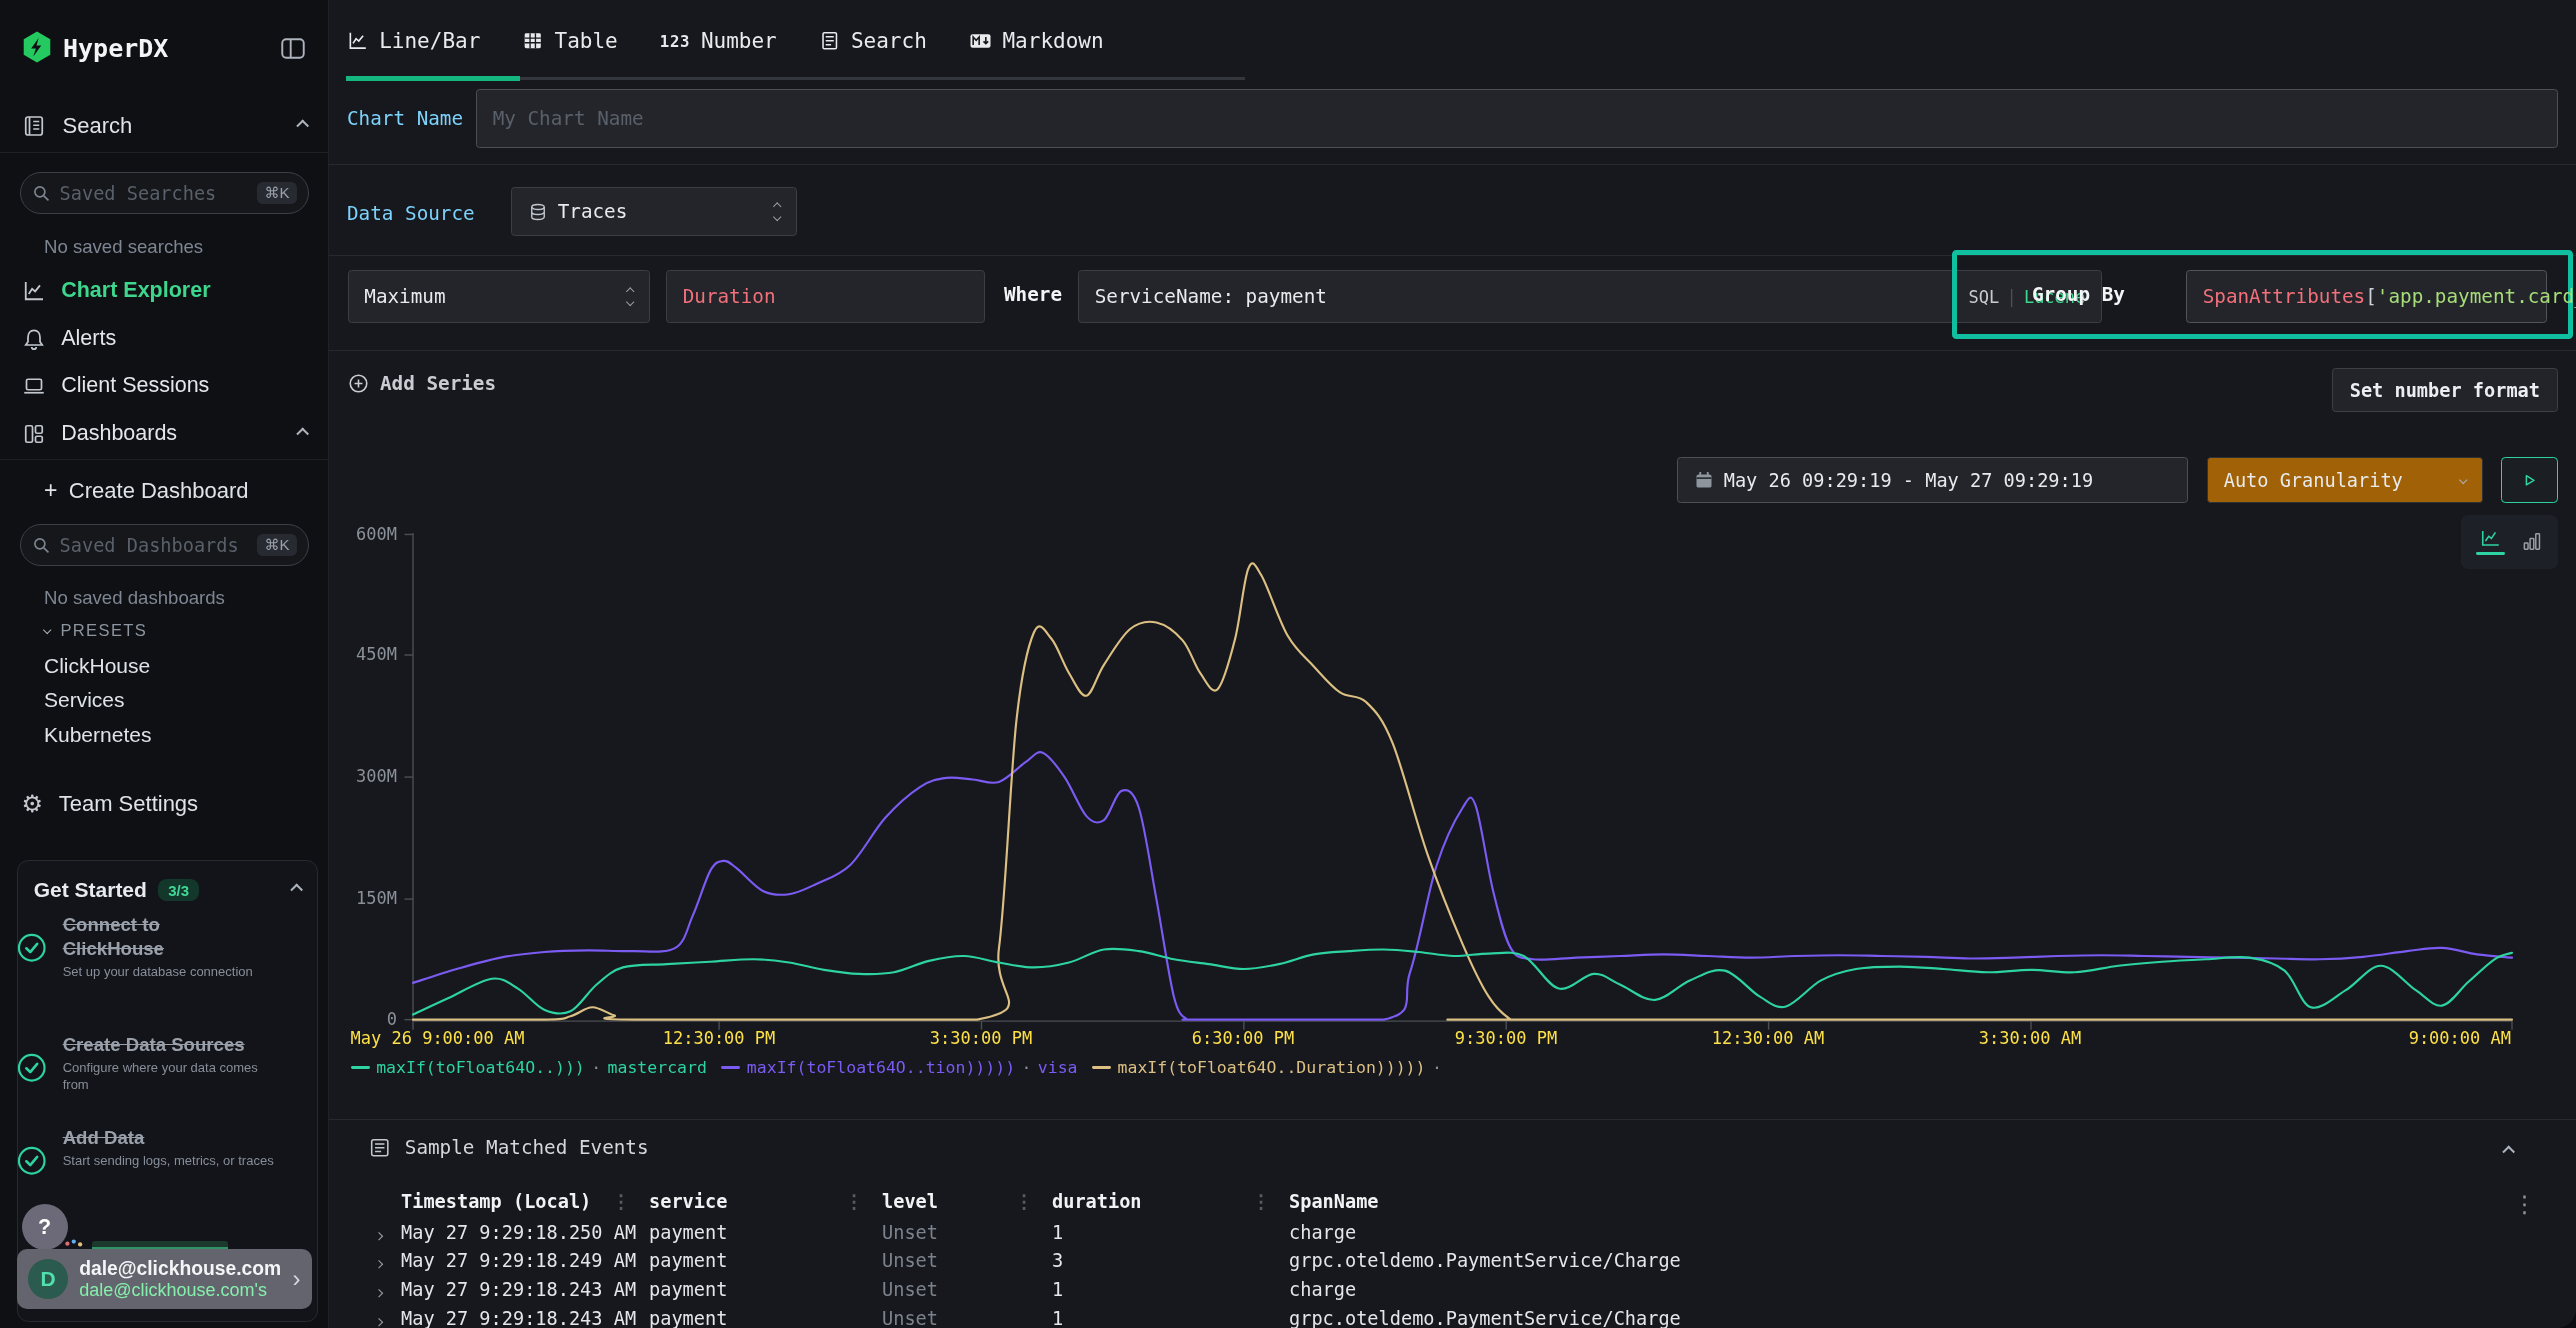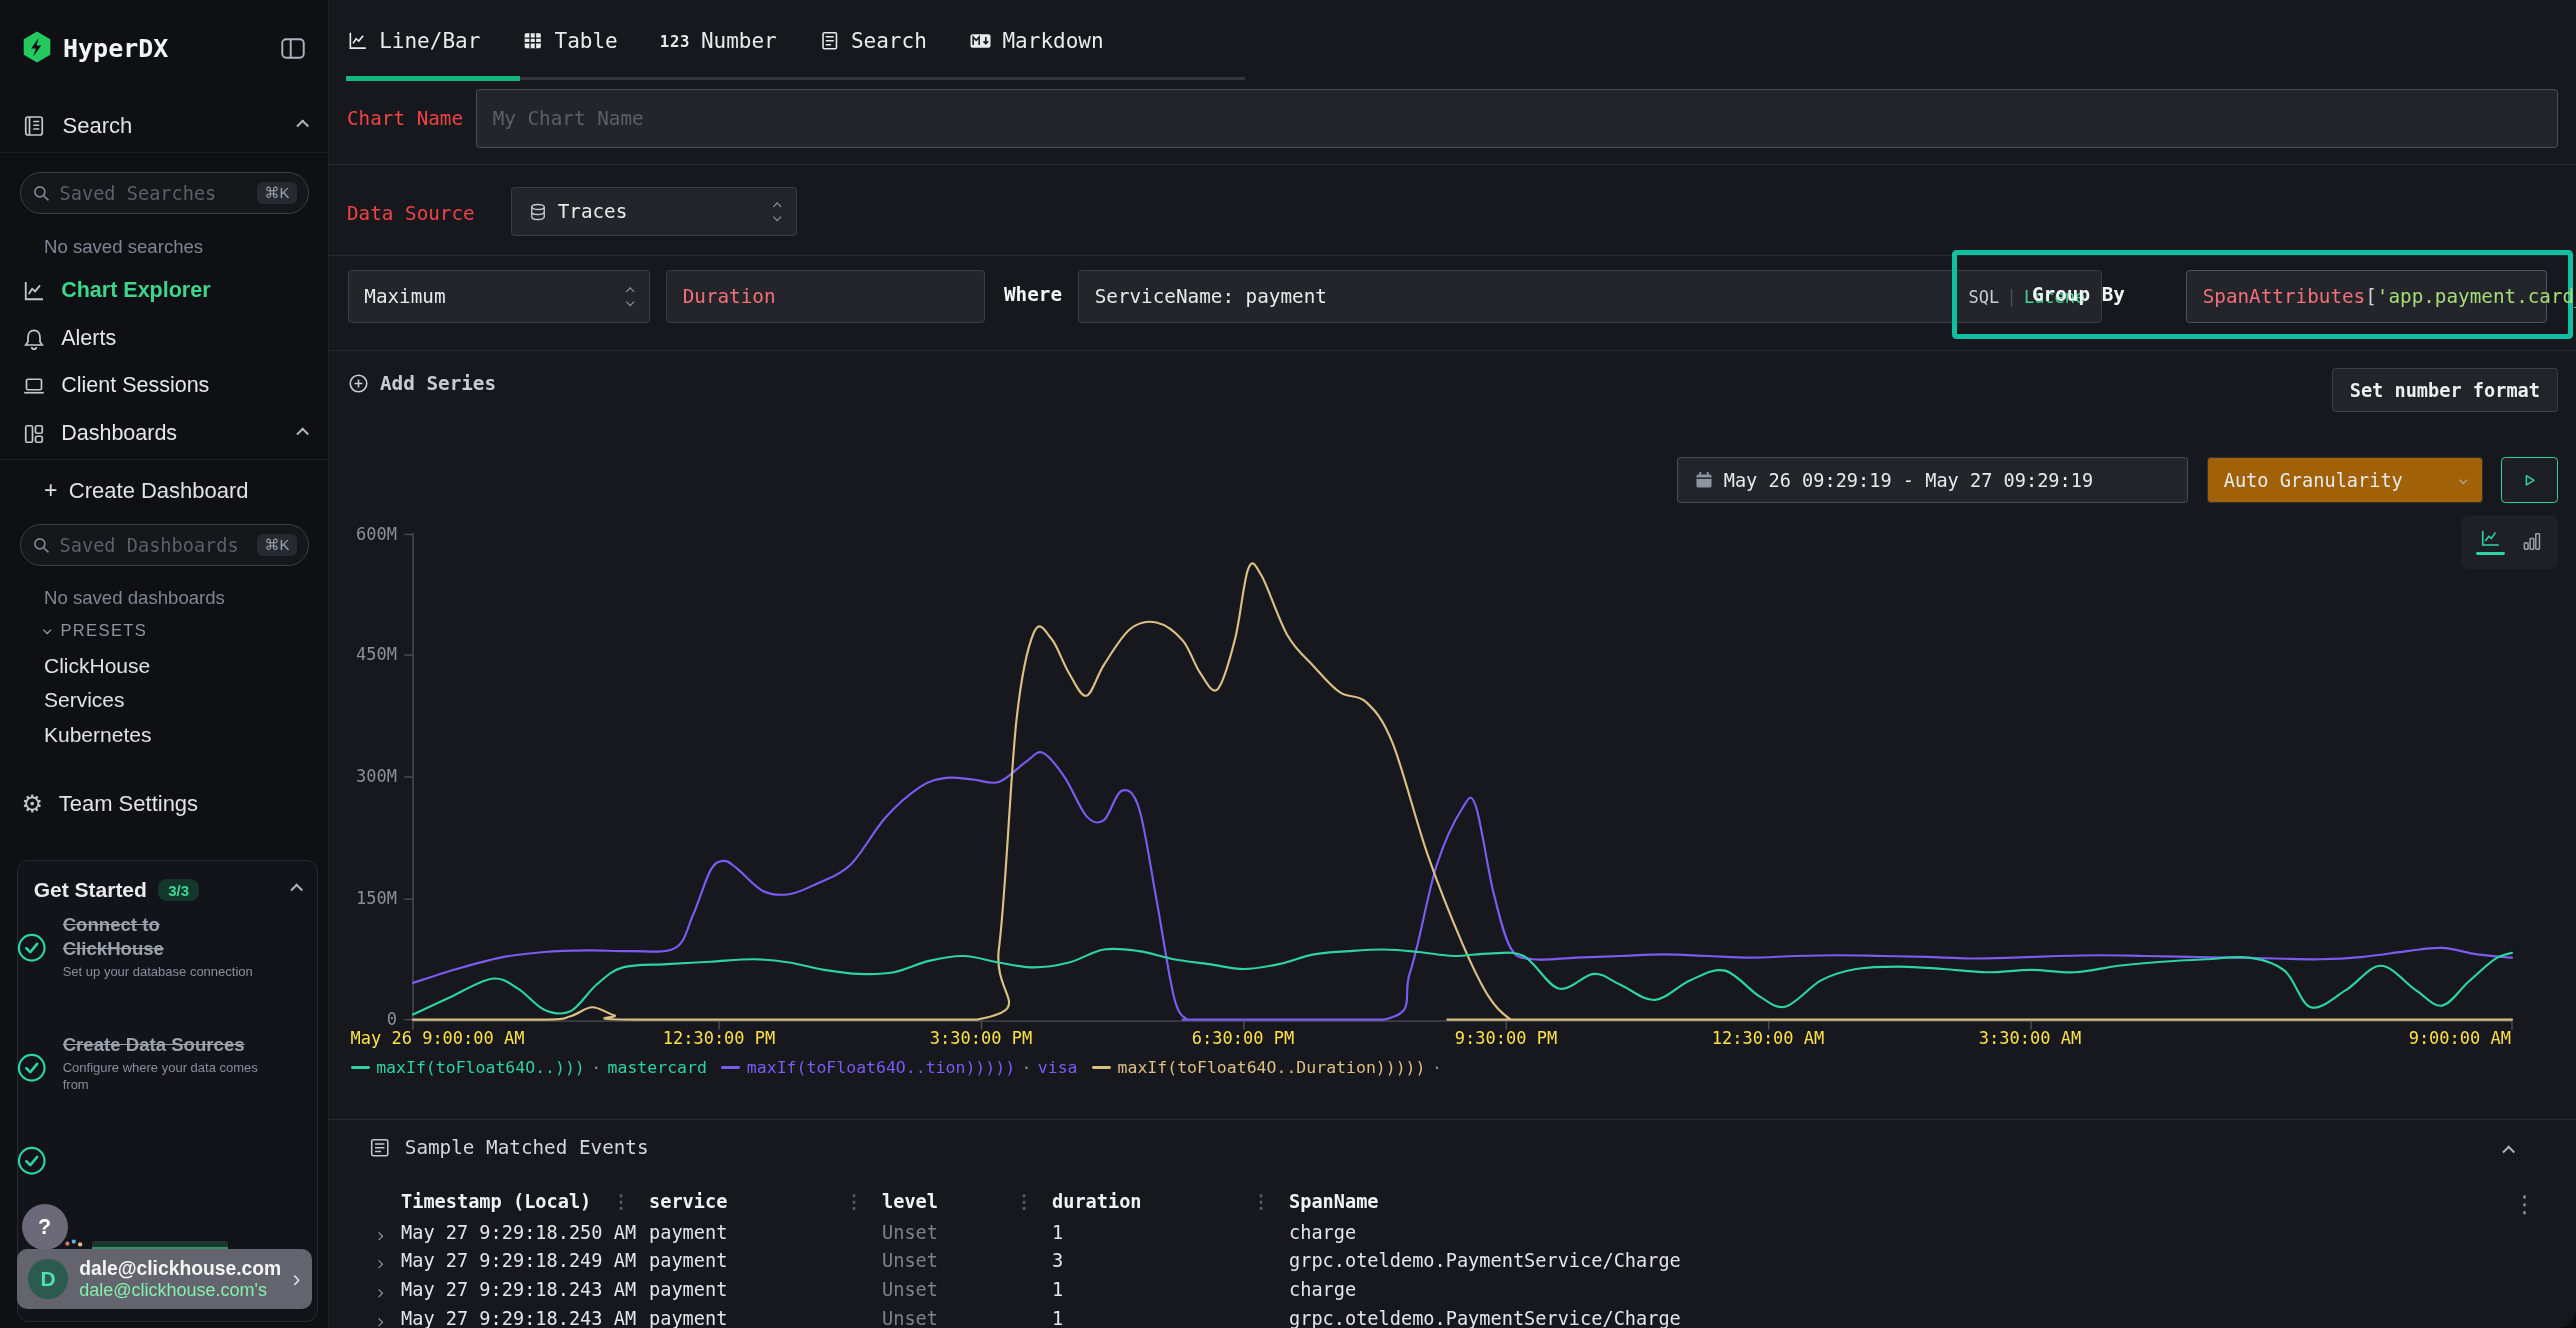--- a/index.html
+++ b/index.html
@@ -62,21 +62,21 @@
   .main { position:absolute; left:329px; top:0; width:2247px; height:1328px;
           background:#16181d; border-radius:0 0 18.6px 0; overflow:hidden; color:#e8eaec; }
   .divider { position:absolute; left:0; width:2247px; height:1.4px; background:#26292e; }
 
   .tabbar { position:absolute; left:18px; top:0; height:82px; display:flex; align-items:center; gap:42px; }
   .tab { display:flex; align-items:center; gap:10.7px; font-size:21px; color:#e8eaec; cursor:pointer; white-space:nowrap; }
   .tab-underline-gray { position:absolute; left:190px; top:77px; width:726px; height:2.9px; background:#33363c; }
   .tab-underline-active { position:absolute; left:16.5px; top:76px; width:174px; height:5px; background:#14b87e; }
   .num-icon { font-size:15.7px; font-weight:bold; color:#e8eaec; letter-spacing:0.7px; }
 
-  .fld-label { position:absolute; font-size:19.3px; color:#ef4444; }
+  .fld-label { position:absolute; font-size:19.3px; color:#7dd3fc; }
   .inputbox { position:absolute; background:#23252b; border:1.4px solid #3a3e46; border-radius:3.6px;
               display:flex; align-items:center; padding:0 15.7px; gap:10px; font-size:19.3px; color:#e8eaec; }
   .inputbox.strong { border-color:#4a4f58; }
   .inputbox input { flex:1; background:transparent; border:none; outline:none; color:#e8eaec;
                     font-size:19.3px; font-family:"DejaVu Sans Mono",monospace; min-width:0; }
   .inputbox input::placeholder { color:#5a6069; }
   .updown { margin-left:auto; display:flex; flex-direction:column; gap:4.3px; align-items:center; }
   .updown .chev { border-color:#9aa0a8; }
   .red-text { color:#f2707a; }
   .sql-lucene { margin-left:auto; font-size:17px; white-space:nowrap; }
@@ -271,20 +271,24 @@
         <span class="gs-item-title" style="display:block;width:236px;">Create Data Sources</span>
         <span class="gs-item-desc" style="display:block;">Configure where your data comes from</span>
       </span>
     </div>
     <div class="gs-item" style="top:1126px;">
       <span class="gs-check">
         <svg class="ic" width="31.5" height="31.5" viewBox="0 0 32 32">
           <circle cx="16" cy="16" r="13" fill="none" stroke="#2ed3a3" stroke-width="2.2"></circle>
           <path d="M10.5 16.5 l4 4 7-8.5" fill="none" stroke="#2ed3a3" stroke-width="2.6" stroke-linecap="round" stroke-linejoin="round"></path>
         </svg>
+      </span>
+      <span>
+        <span class="gs-item-title" style="display:block;">Add Data</span>
+        <span class="gs-item-desc" style="display:block;">Start sending logs, metrics, or traces</span>
       </span>
     </div>
 
     <span class="abs" style="left:63px;top:1238px;">
       <svg class="ic" width="21.5" height="17" viewBox="0 0 30 24">
         <circle cx="6" cy="8" r="3" fill="#e06c75"></circle>
           <circle cx="15" cy="5" r="3" fill="#61afef"></circle>
           <circle cx="24" cy="9" r="3" fill="#e5c07b"></circle>
       </svg>
     </span>

